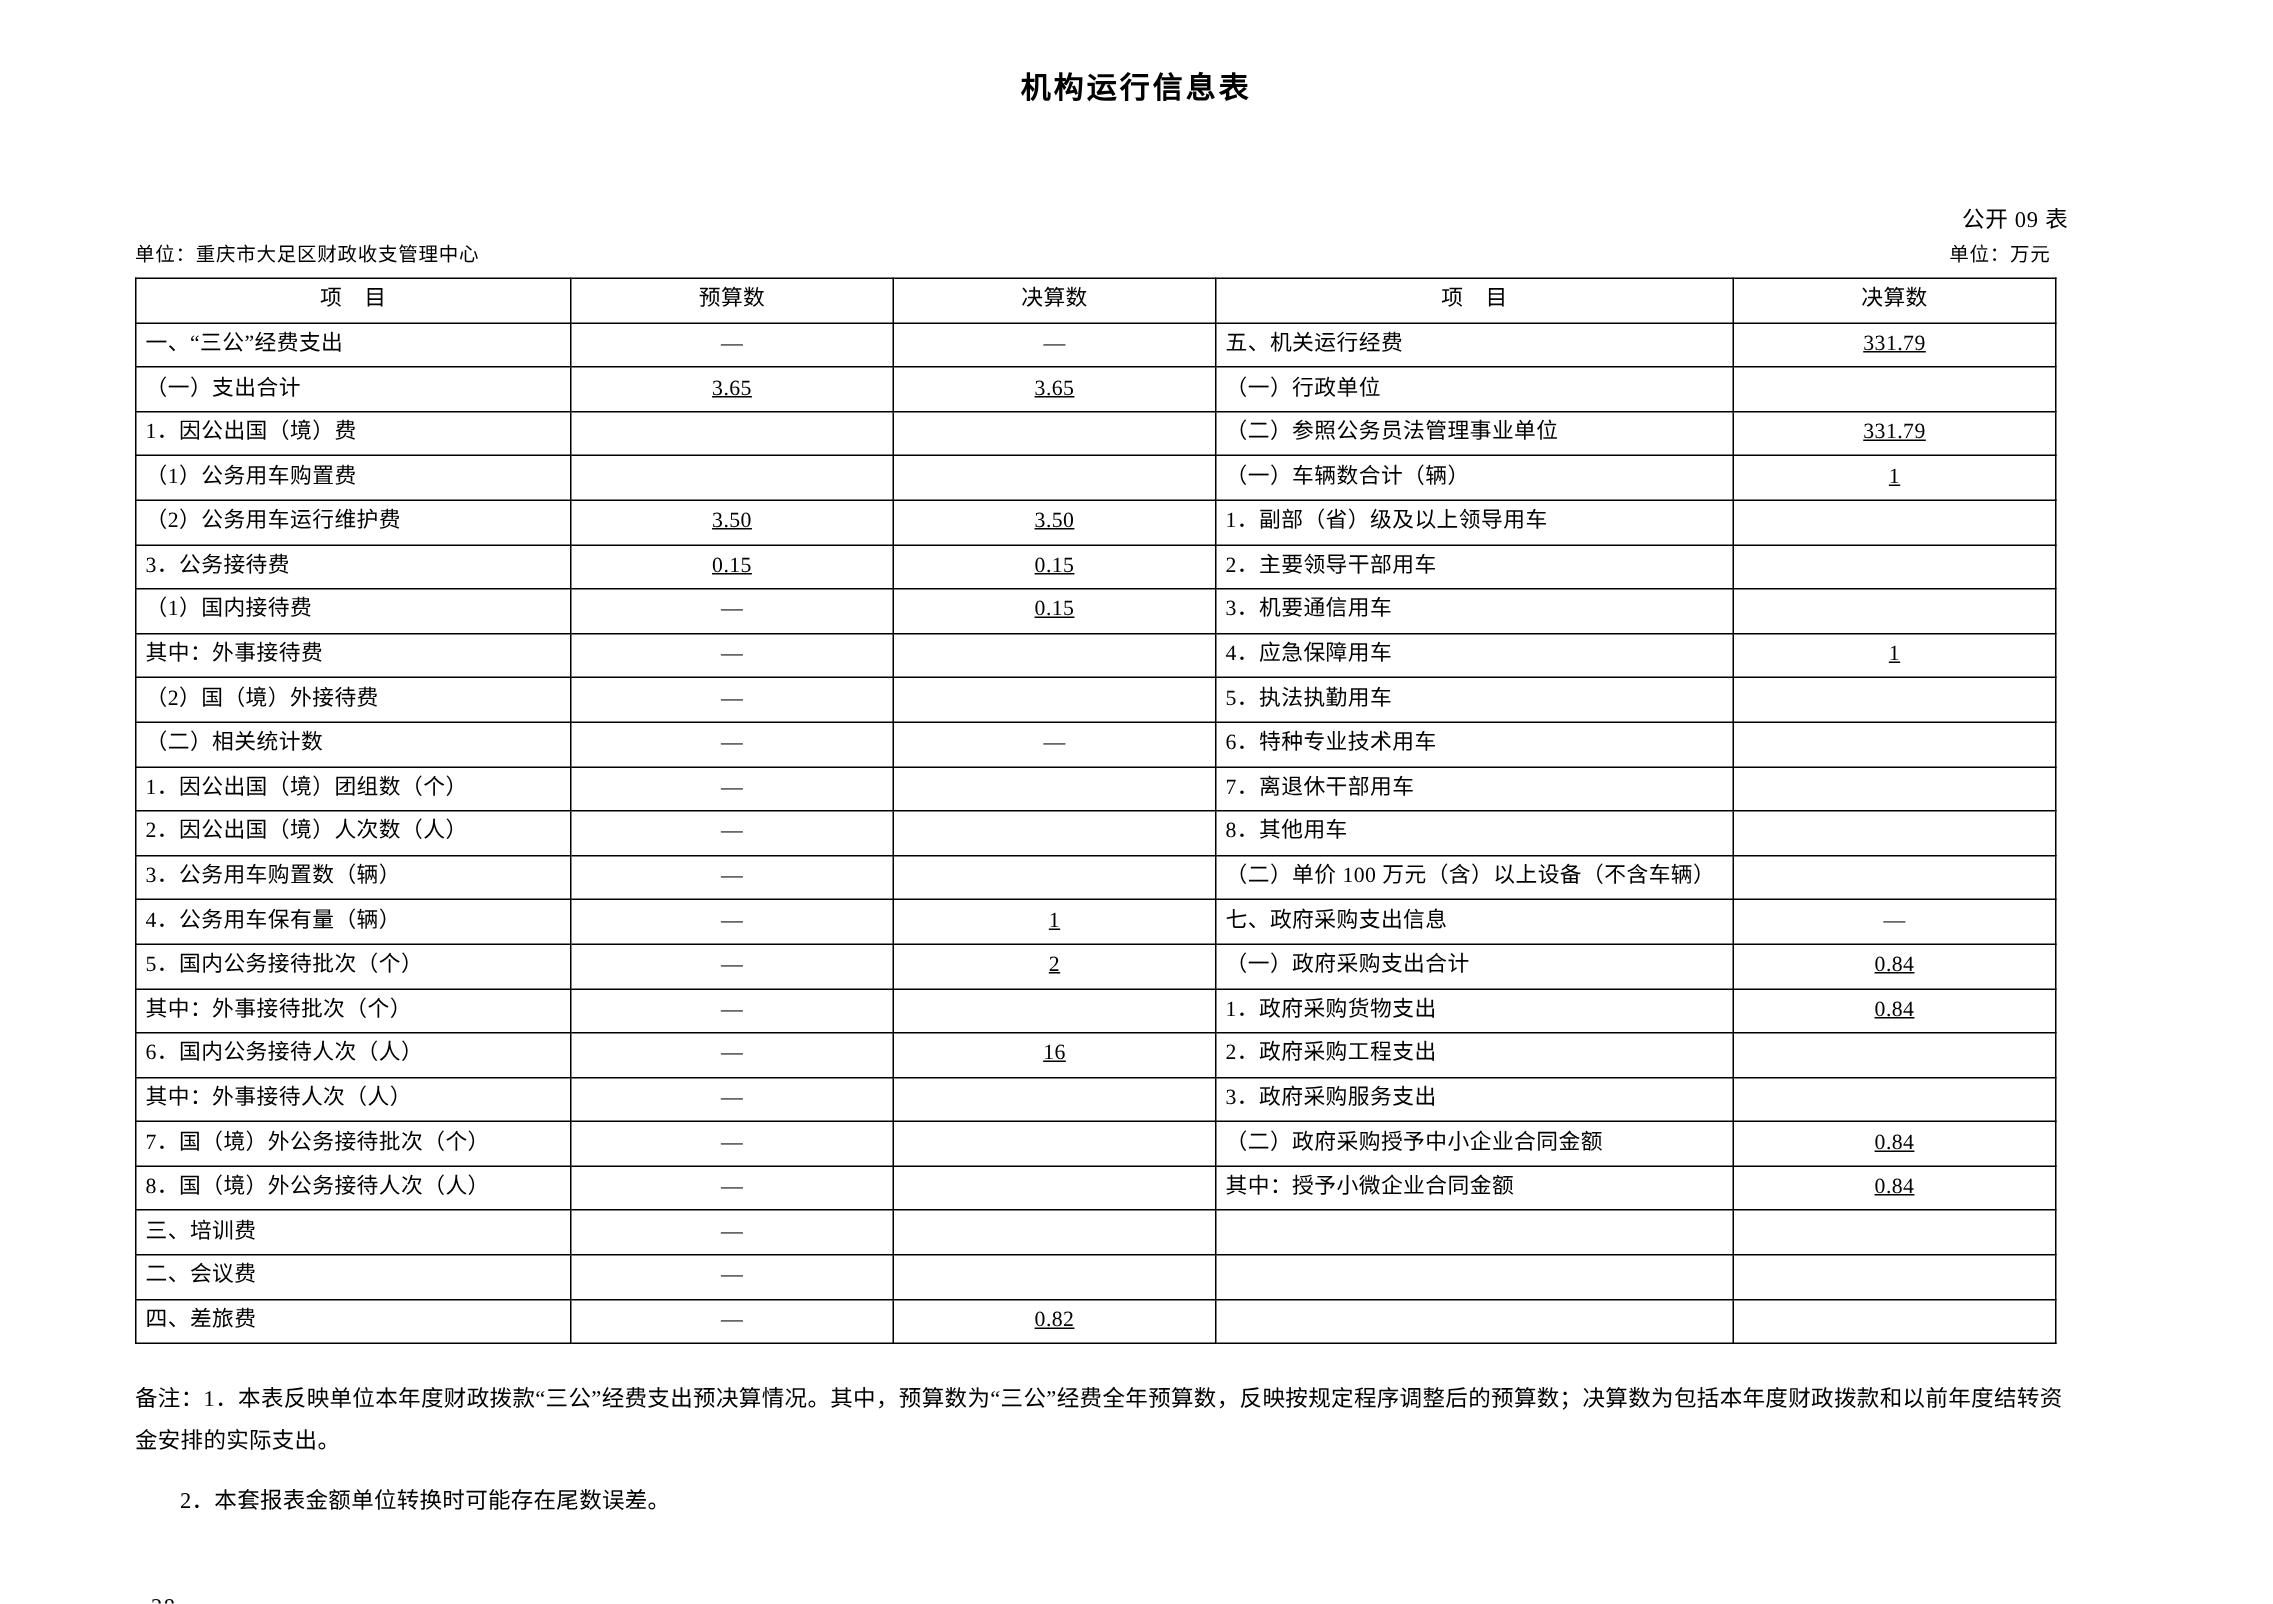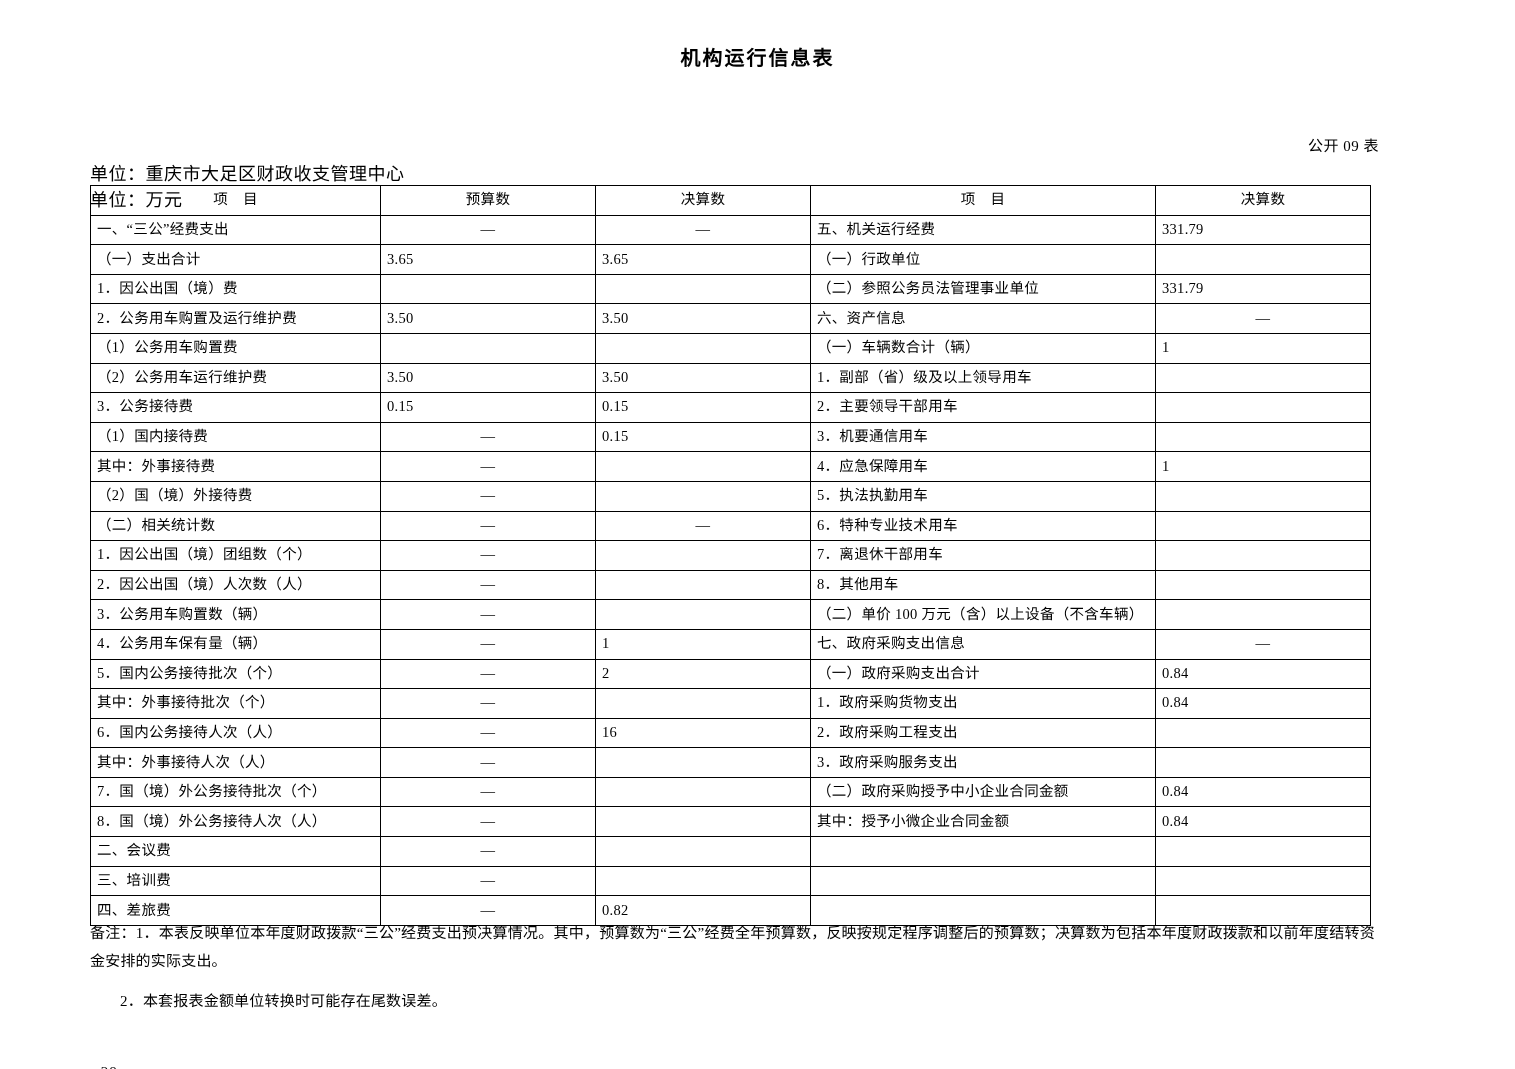--- a/index.html
+++ b/index.html
@@ -37,22 +37,21 @@
     font-size: 15px;
     letter-spacing: 0.5px;
   }
   .meta-row {
     position: absolute;
     top: 117px;
     left: 90px;
     right: 148px;
     display: flex;
     justify-content: space-between;
-    font-size: 18px;
-    flex-direction: column;
+    font-size: 13px;
   }
   .meta-left, .meta-right {
     white-space: nowrap;
     letter-spacing: 0.5px;
   }
   table.main {
     position: absolute;
     top: 143px;
     left: 90px;
     border-collapse: collapse;
@@ -67,24 +66,25 @@
     vertical-align: middle;
     line-height: 1.1;
     letter-spacing: 0.3px;
   }
   td.hdr {
     text-align: center;
     font-weight: normal;
     letter-spacing: 3px;
   }
   td.num {
-    text-align: left;
+    text-align: center;
     padding-right: 16px;
     font-family: "Liberation Serif", serif;
     letter-spacing: 1px;
+    text-decoration: underline;
   }
   td.dash {
     text-align: center;
     letter-spacing: 0;
   }
   .ind0 { padding-left: 6px; }
   .ind1 { padding-left: 22px; }
   .ind2 { padding-left: 38px; }
   .ind3 { padding-left: 54px; }
   .ind4 { padding-left: 70px; }
@@ -159,27 +159,20 @@
           <td class="num"></td>
         </tr>
         <tr>
           <td class="ind2">1．因公出国（境）费</td>
           <td class="num"></td>
           <td class="num"></td>
           <td class="ind1">（二）参照公务员法管理事业单位</td>
           <td class="num">331.79</td>
         </tr>
         <tr>
-          <td class="ind2">2．公务用车购置及运行维护费</td>
-          <td class="num">3.50</td>
-          <td class="num">3.50</td>
-          <td class="ind0">六、资产信息</td>
-          <td class="dash">—</td>
-        </tr>
-        <tr>
           <td class="ind3">（1）公务用车购置费</td>
           <td class="num"></td>
           <td class="num"></td>
           <td class="ind1">（一）车辆数合计（辆）</td>
           <td class="num">1</td>
         </tr>
         <tr>
           <td class="ind3">（2）公务用车运行维护费</td>
           <td class="num">3.50</td>
           <td class="num">3.50</td>
@@ -285,28 +278,28 @@
           <td class="num">0.84</td>
         </tr>
         <tr>
           <td class="ind2">8．国（境）外公务接待人次（人）</td>
           <td class="dash">—</td>
           <td class="num"></td>
           <td class="ind2">其中：授予小微企业合同金额</td>
           <td class="num">0.84</td>
         </tr>
         <tr>
+          <td class="ind0">三、培训费</td>
+          <td class="dash">—</td>
+          <td class="num"></td>
+          <td class="ind0"></td>
+          <td class="num"></td>
+        </tr>
+        <tr>
           <td class="ind0">二、会议费</td>
-          <td class="dash">—</td>
-          <td class="num"></td>
-          <td class="ind0"></td>
-          <td class="num"></td>
-        </tr>
-        <tr>
-          <td class="ind0">三、培训费</td>
           <td class="dash">—</td>
           <td class="num"></td>
           <td class="ind0"></td>
           <td class="num"></td>
         </tr>
         <tr>
           <td class="ind0">四、差旅费</td>
           <td class="dash">—</td>
           <td class="num">0.82</td>
           <td class="ind0"></td>

